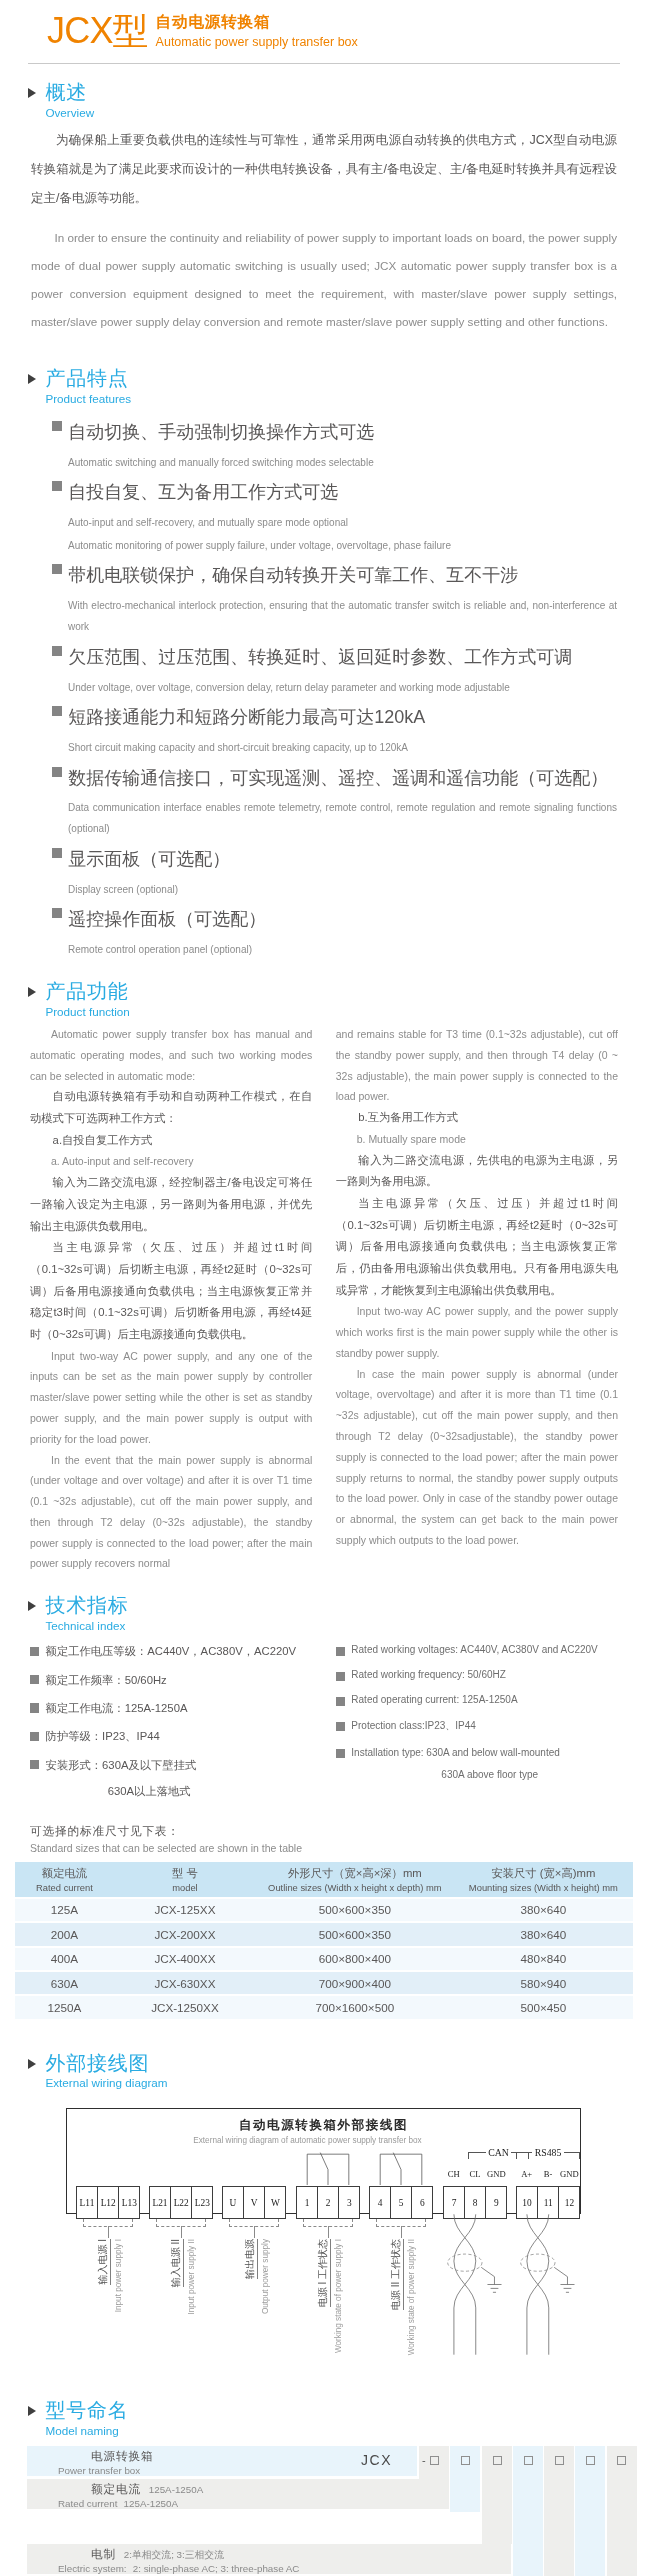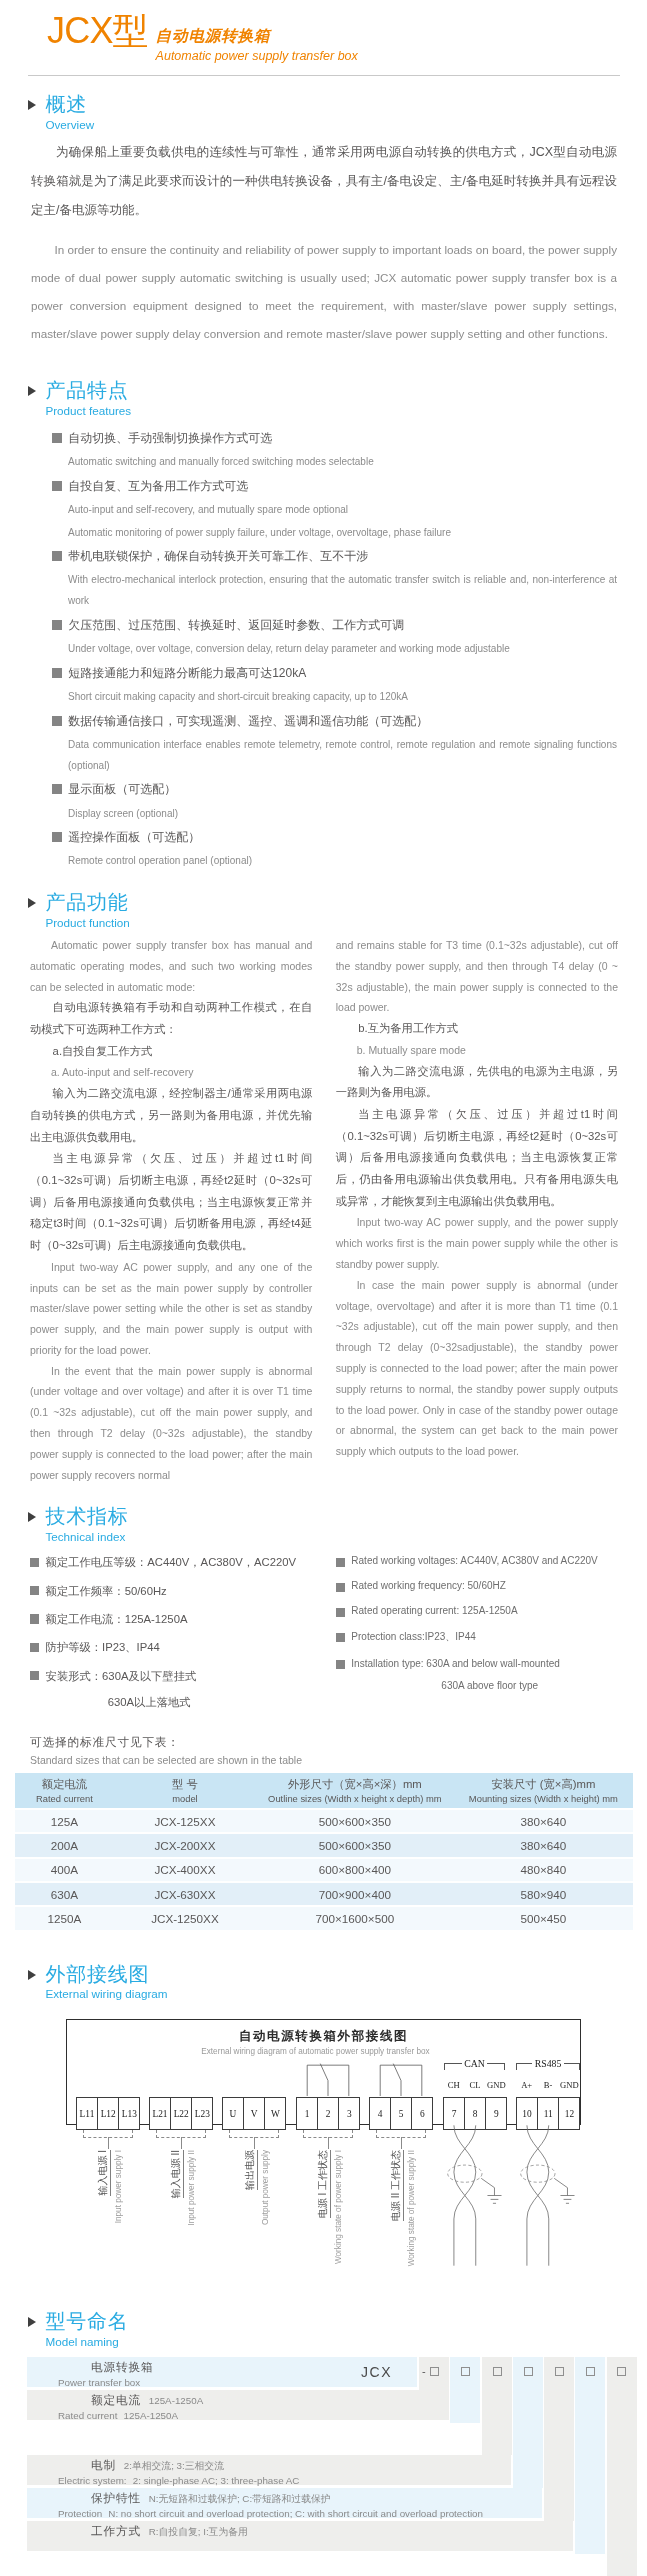--- a/index.html
+++ b/index.html
@@ -2,39 +2,39 @@
 <html style="font-size:12.5px"><head>
 <meta charset="utf-8">
 <style>
   html,body{margin:0;padding:0;background:#fff;}
   body{width:648px;height:2576px;overflow:hidden;font-family:"Liberation Sans",sans-serif;color:#595757;}
   .page{position:relative;width:648px;}
 
   
   .hdr{display:flex;align-items:flex-start;padding:11px 0 0 47px;}
   .hdr-model{font-size:36px;line-height:1.1;color:#f08300;letter-spacing:-0.8px;}
-  .hdr-sub{margin-left:7.8px;margin-top:15px;font-style:italic;}
+  .hdr-sub{margin-left:7.8px;margin-top:1px;}
   .hdr-zh{font-size:15.6px;font-weight:bold;color:#f08300;letter-spacing:0.8px;}
   .hdr-en{font-size:12.5px;color:#f08300;margin-top:1.6px;}
   .rule{border-top:0.8px solid #c9c9c9;margin:12.5px 28px 0 28px;}
 
   
   .sec-head{display:flex;margin-left:28px;}
   .tri{width:0;height:0;border-left:8.6px solid #3f3f3f;border-top:5.5px solid transparent;border-bottom:5.5px solid transparent;margin:7px 9.4px 0 0;flex-shrink:0;}
   .sec-zh{font-size:20px;color:#29abe2;line-height:1.15;letter-spacing:0.8px;}
   .sec-en{font-size:11.7px;color:#29abe2;margin-top:1.6px;}
 
   
   .para-zh{font-size:12.5px;color:#595757;line-height:2.3;text-align:justify;text-indent:2em;margin:7.8px 31px 0 31px;}
   .para-en{font-size:11.7px;color:#8c8c8c;line-height:2.4;text-align:justify;text-indent:2em;margin:11px 31px 0 31px;}
 
   
   .feat{display:flex;margin:0 31px 0 52px;line-height:2.1;}
   .sq{width:10px;height:10px;background:#848484;margin:7px 6.2px 0 0;flex-shrink:0;}
-  .fzh{font-size:12px;color:#595757;}
+  .fzh{font-size:18px;color:#595757;}
   .fen{font-size:10px;color:#8c8c8c;line-height:2.1;text-align:justify;margin:0 31px 1.6px 68px;}
 
   
   .fcols{display:flex;gap:23.4px;margin:6.2px 30px 0 30px;}
   .fcol{flex:1;min-width:0;}
   .f{margin:0;text-align:justify;text-indent:2em;}
   .f.zh{font-size:11.3px;color:#595757;line-height:1.92;}
   .f.en{font-size:10.5px;color:#8c8c8c;line-height:1.98;}
   .f.noind{text-indent:0;}
 
@@ -59,21 +59,21 @@
   table.sz th .hen{font-size:9.4px;color:#595757;margin-top:0.8px;}
   table.sz td{text-align:center;font-size:11.7px;color:#595757;padding:4.7px 3.1px;border-top:2.3px solid #fff;}
   table.sz tbody tr:nth-child(odd) td{background:#f3f9fd;}
   table.sz tbody tr:nth-child(even) td{background:#e2eff8;}
   .c1{width:16%;} .c2{width:23%;} .c3{width:32%;} .c4{width:29%;}
 
   
   .wcanvas{position:relative;height:275px;margin-top:14px;}
   .wbox{position:absolute;left:66px;top:4.7px;width:515px;height:106px;border:1.6px solid #2e2e2e;box-sizing:border-box;}
   .wtitle-zh{position:absolute;left:66px;top:14px;width:515px;text-align:center;font-family:"Liberation Serif",serif;font-weight:bold;font-size:12.5px;color:#2b2b2b;letter-spacing:1.6px;}
-  .wtitle-en{position:absolute;left:58px;top:33px;width:515px;text-align:center;font-size:8.2px;color:#9a9a9a;}
+  .wtitle-en{position:absolute;left:50px;top:33px;width:515px;text-align:center;font-size:8.2px;color:#9a9a9a;}
   .tgroup{position:absolute;top:83px;display:flex;}
   .term{width:22px;height:33px;border:0.8px solid #3d3d3d;margin-left:-0.8px;box-sizing:border-box;display:flex;align-items:center;justify-content:center;font-family:"Liberation Serif",serif;font-size:9.4px;color:#1a1a1a;background:#fff;}
   .term:first-child{margin-left:0;}
   .relay{position:absolute;top:45px;}
   .pins{position:absolute;top:66px;width:64px;display:flex;}
   .pins span{width:22px;text-align:center;font-family:"Liberation Serif",serif;font-size:8.6px;color:#222;}
   .brk{position:absolute;top:45px;display:flex;align-items:flex-start;}
   .bk-l{flex:1;height:6.2px;border-top:0.8px solid #555;border-left:0.8px solid #555;margin-top:3.9px;}
   .bk-r{flex:1;height:6.2px;border-top:0.8px solid #555;border-right:0.8px solid #555;margin-top:3.9px;}
   .bk-t{font-family:"Liberation Serif",serif;font-size:9.8px;color:#222;padding:0 2.3px;line-height:1.1;}
@@ -180,21 +180,21 @@
       <div class="sec-zh">产品功能</div>
       <div class="sec-en">Product function</div>
     </div>
   </div>
   <div class="fcols">
     <div class="fcol">
       <p class="f en">Automatic power supply transfer box has manual and automatic operating modes, and such two working modes can be selected in automatic mode:</p>
       <p class="f zh">自动电源转换箱有手动和自动两种工作模式，在自动模式下可选两种工作方式：</p>
       <p class="f zh">a.自投自复工作方式</p>
       <p class="f en">a. Auto-input and self-recovery</p>
-      <p class="f zh">输入为二路交流电源，经控制器主/通常采用两电源自动转换的供电方式，另一路则为备用电源，并优先输出主电源供负载用电。</p>
+      <p class="f zh">输入为二路交流电源，经控制器主/备电设定可将任一路输入设定为主电源，另一路则为备用电源，并优先输出主电源供负载用电。</p>
       <p class="f zh">当主电源异常（欠压、过压）并超过t1时间（0.1~32s可调）后切断主电源，再经t2延时（0~32s可调）后备用电源接通向负载供电；当主电源恢复正常并稳定t3时间（0.1~32s可调）后切断备用电源，再经t4延时（0~32s可调）后主电源接通向负载供电。</p>
       <p class="f en">Input two-way AC power supply, and any one of the inputs can be set as the main power supply by controller master/slave power setting while the other is set as standby power supply, and the main power supply is output with priority for the load power.</p>
       <p class="f en">In the event that the main power supply is abnormal (under voltage and over voltage) and after it is over T1 time (0.1 ~32s adjustable), cut off the main power supply, and then through T2 delay (0~32s adjustable), the standby power supply is connected to the load power; after the main power supply recovers normal</p>
     </div>
     <div class="fcol">
       <p class="f en noind">and remains stable for T3 time (0.1~32s adjustable), cut off the standby power supply, and then through T4 delay (0 ~ 32s adjustable), the main power supply is connected to the load power.</p>
       <p class="f zh">b.互为备用工作方式</p>
       <p class="f en">b. Mutually spare mode</p>
       <p class="f zh">输入为二路交流电源，先供电的电源为主电源，另一路则为备用电源。</p>
       <p class="f zh">当主电源异常（欠压、过压）并超过t1时间（0.1~32s可调）后切断主电源，再经t2延时（0~32s可调）后备用电源接通向负载供电；当主电源恢复正常后，仍由备用电源输出供负载用电。只有备用电源失电或异常，才能恢复到主电源输出供负载用电。</p>
@@ -337,21 +337,21 @@
         <path d="M14,48 V8 H68 V48" fill="none" stroke="#555" stroke-width="1"></path>
         <path d="M41,48 V28" fill="none" stroke="#555" stroke-width="1"></path>
         <line x1="41" y1="28" x2="31" y2="6" stroke="#555" stroke-width="1"></line>
       </svg>
     <svg class="relay" style="left:369px;" width="64" height="37" viewBox="0 0 82 48">
         <path d="M14,48 V8 H68 V48" fill="none" stroke="#555" stroke-width="1"></path>
         <path d="M41,48 V28" fill="none" stroke="#555" stroke-width="1"></path>
         <line x1="41" y1="28" x2="31" y2="6" stroke="#555" stroke-width="1"></line>
       </svg>
 
-    <div class="brk" style="left:444px;width:61px;">
+    <div class="brk" style="left:468px;width:61px;">
         <span class="bk-l"></span>
         <span class="bk-t">CAN</span>
         <span class="bk-r"></span>
       </div>
     <div class="brk" style="left:516px;width:64px;">
         <span class="bk-l"></span>
         <span class="bk-t">RS485</span>
         <span class="bk-r"></span>
       </div>
     <div class="pins" style="left:443px;">

